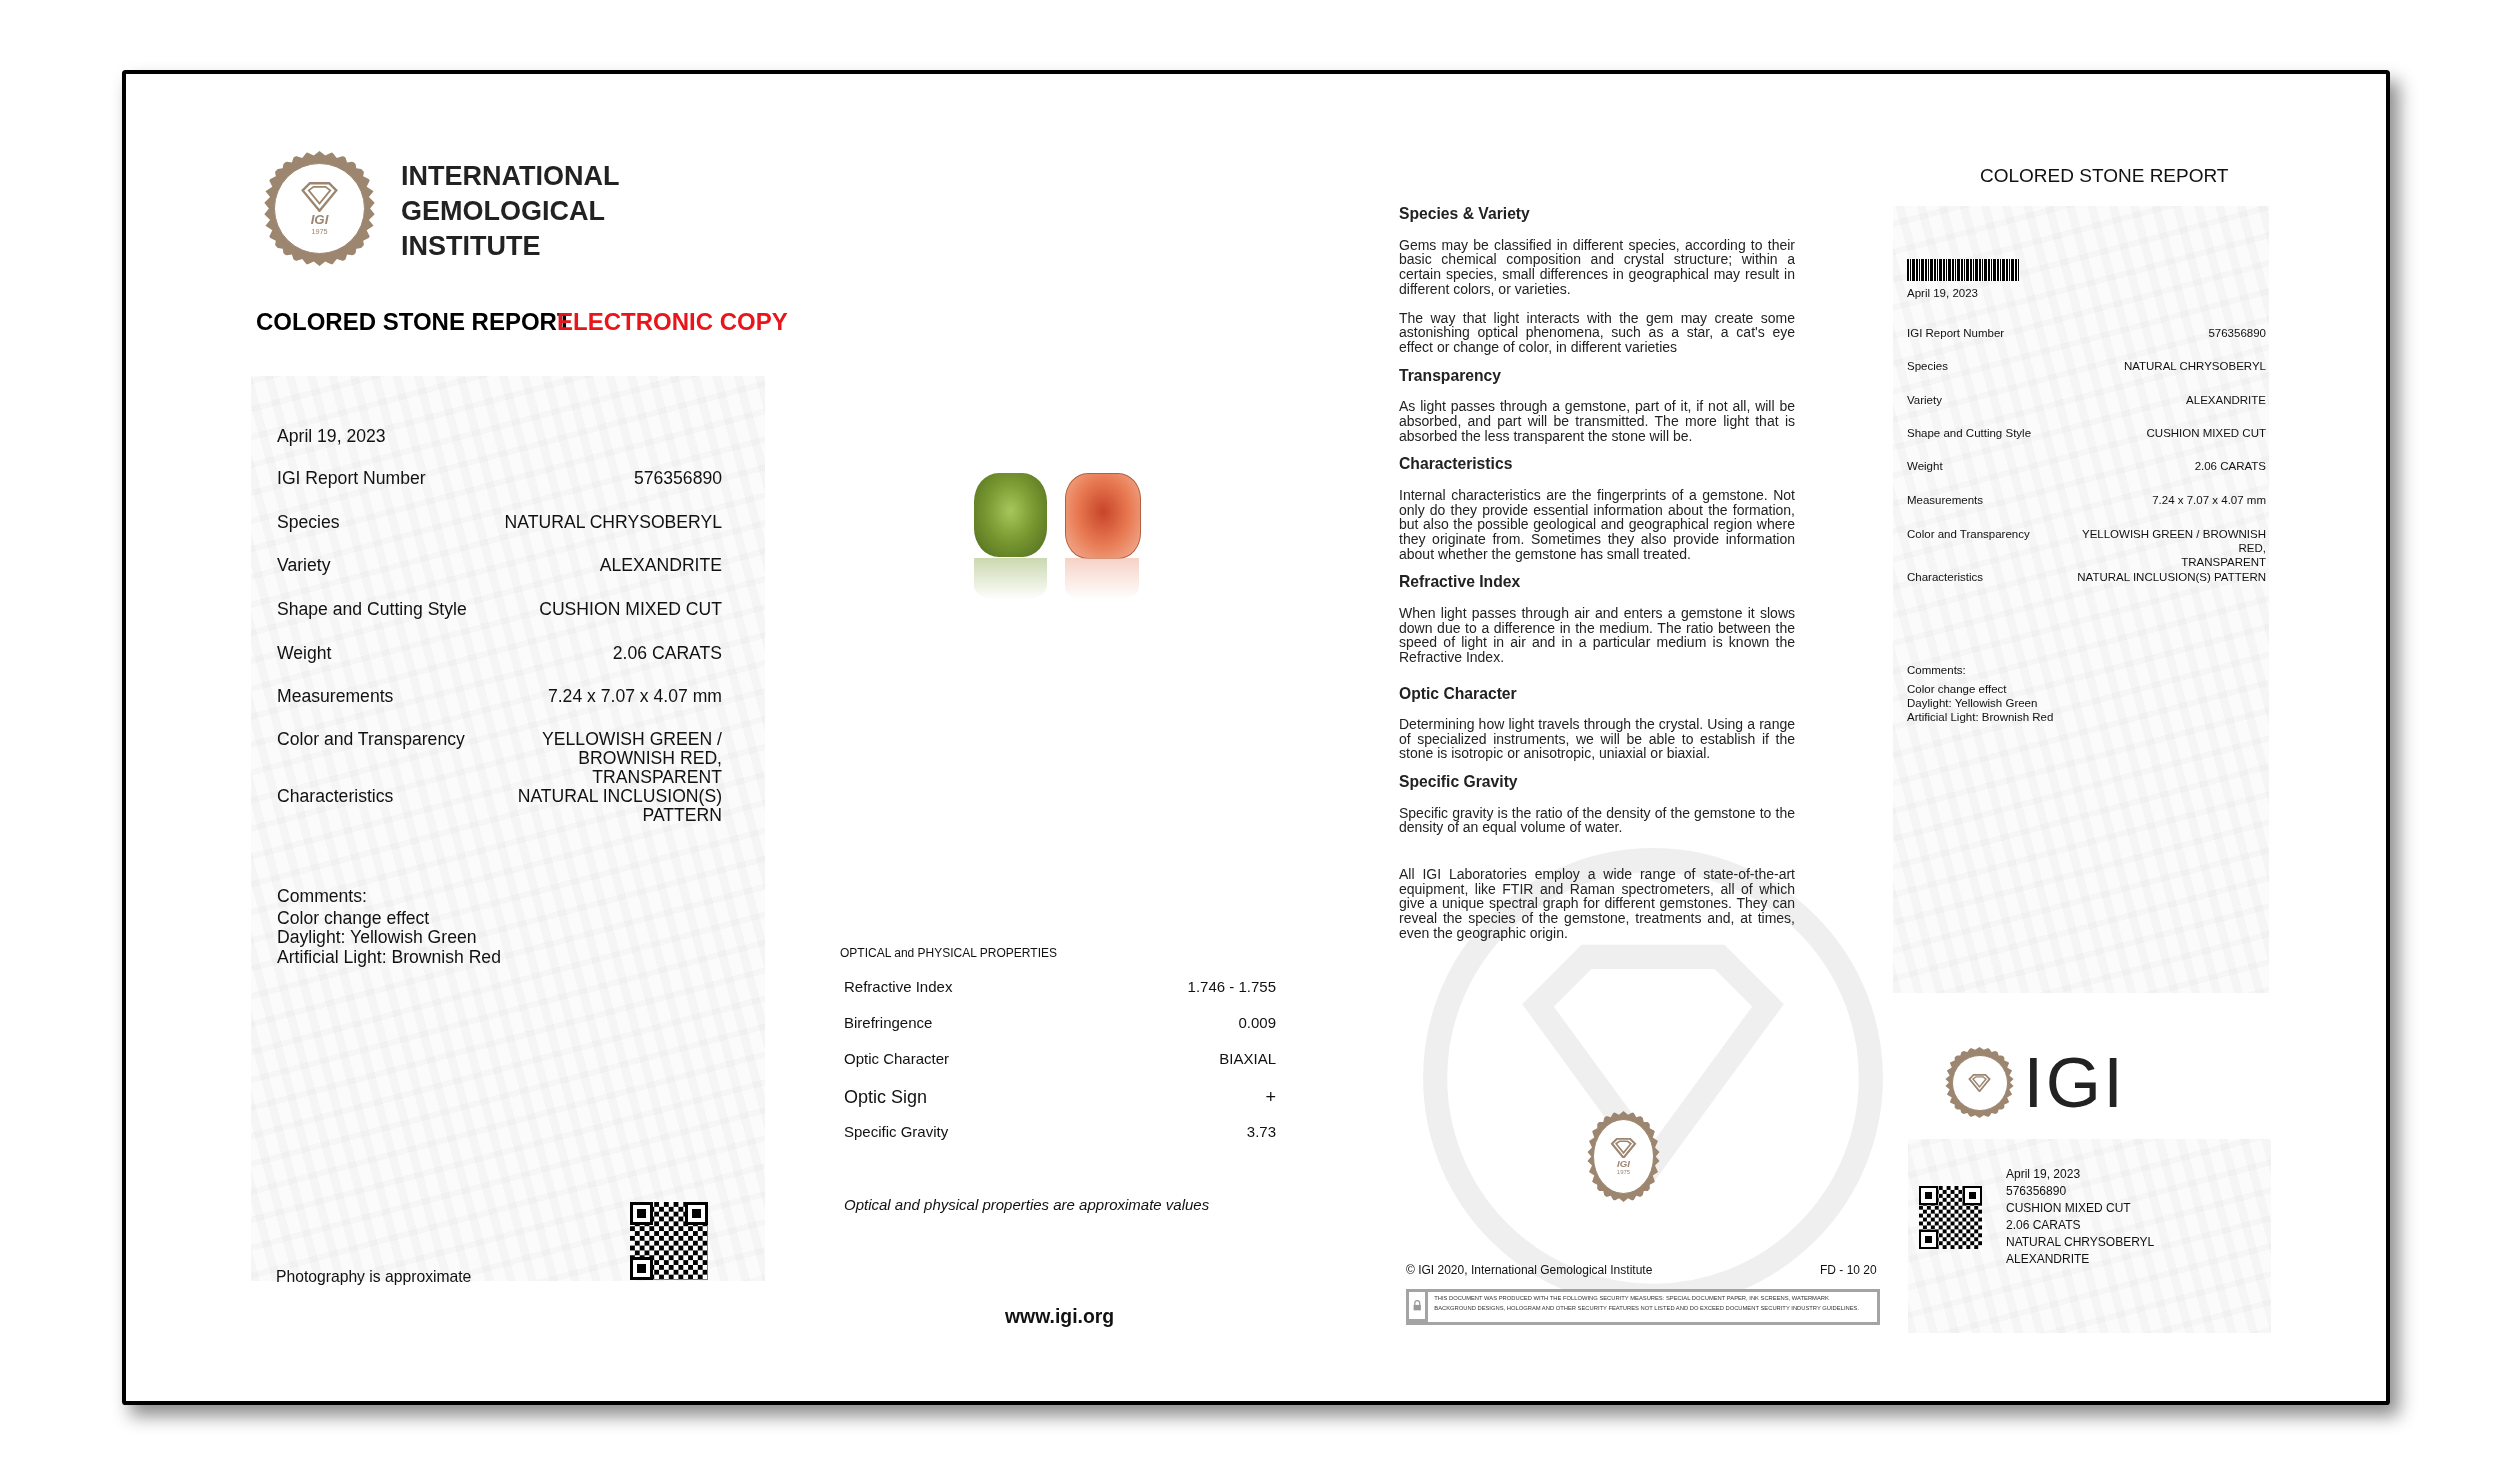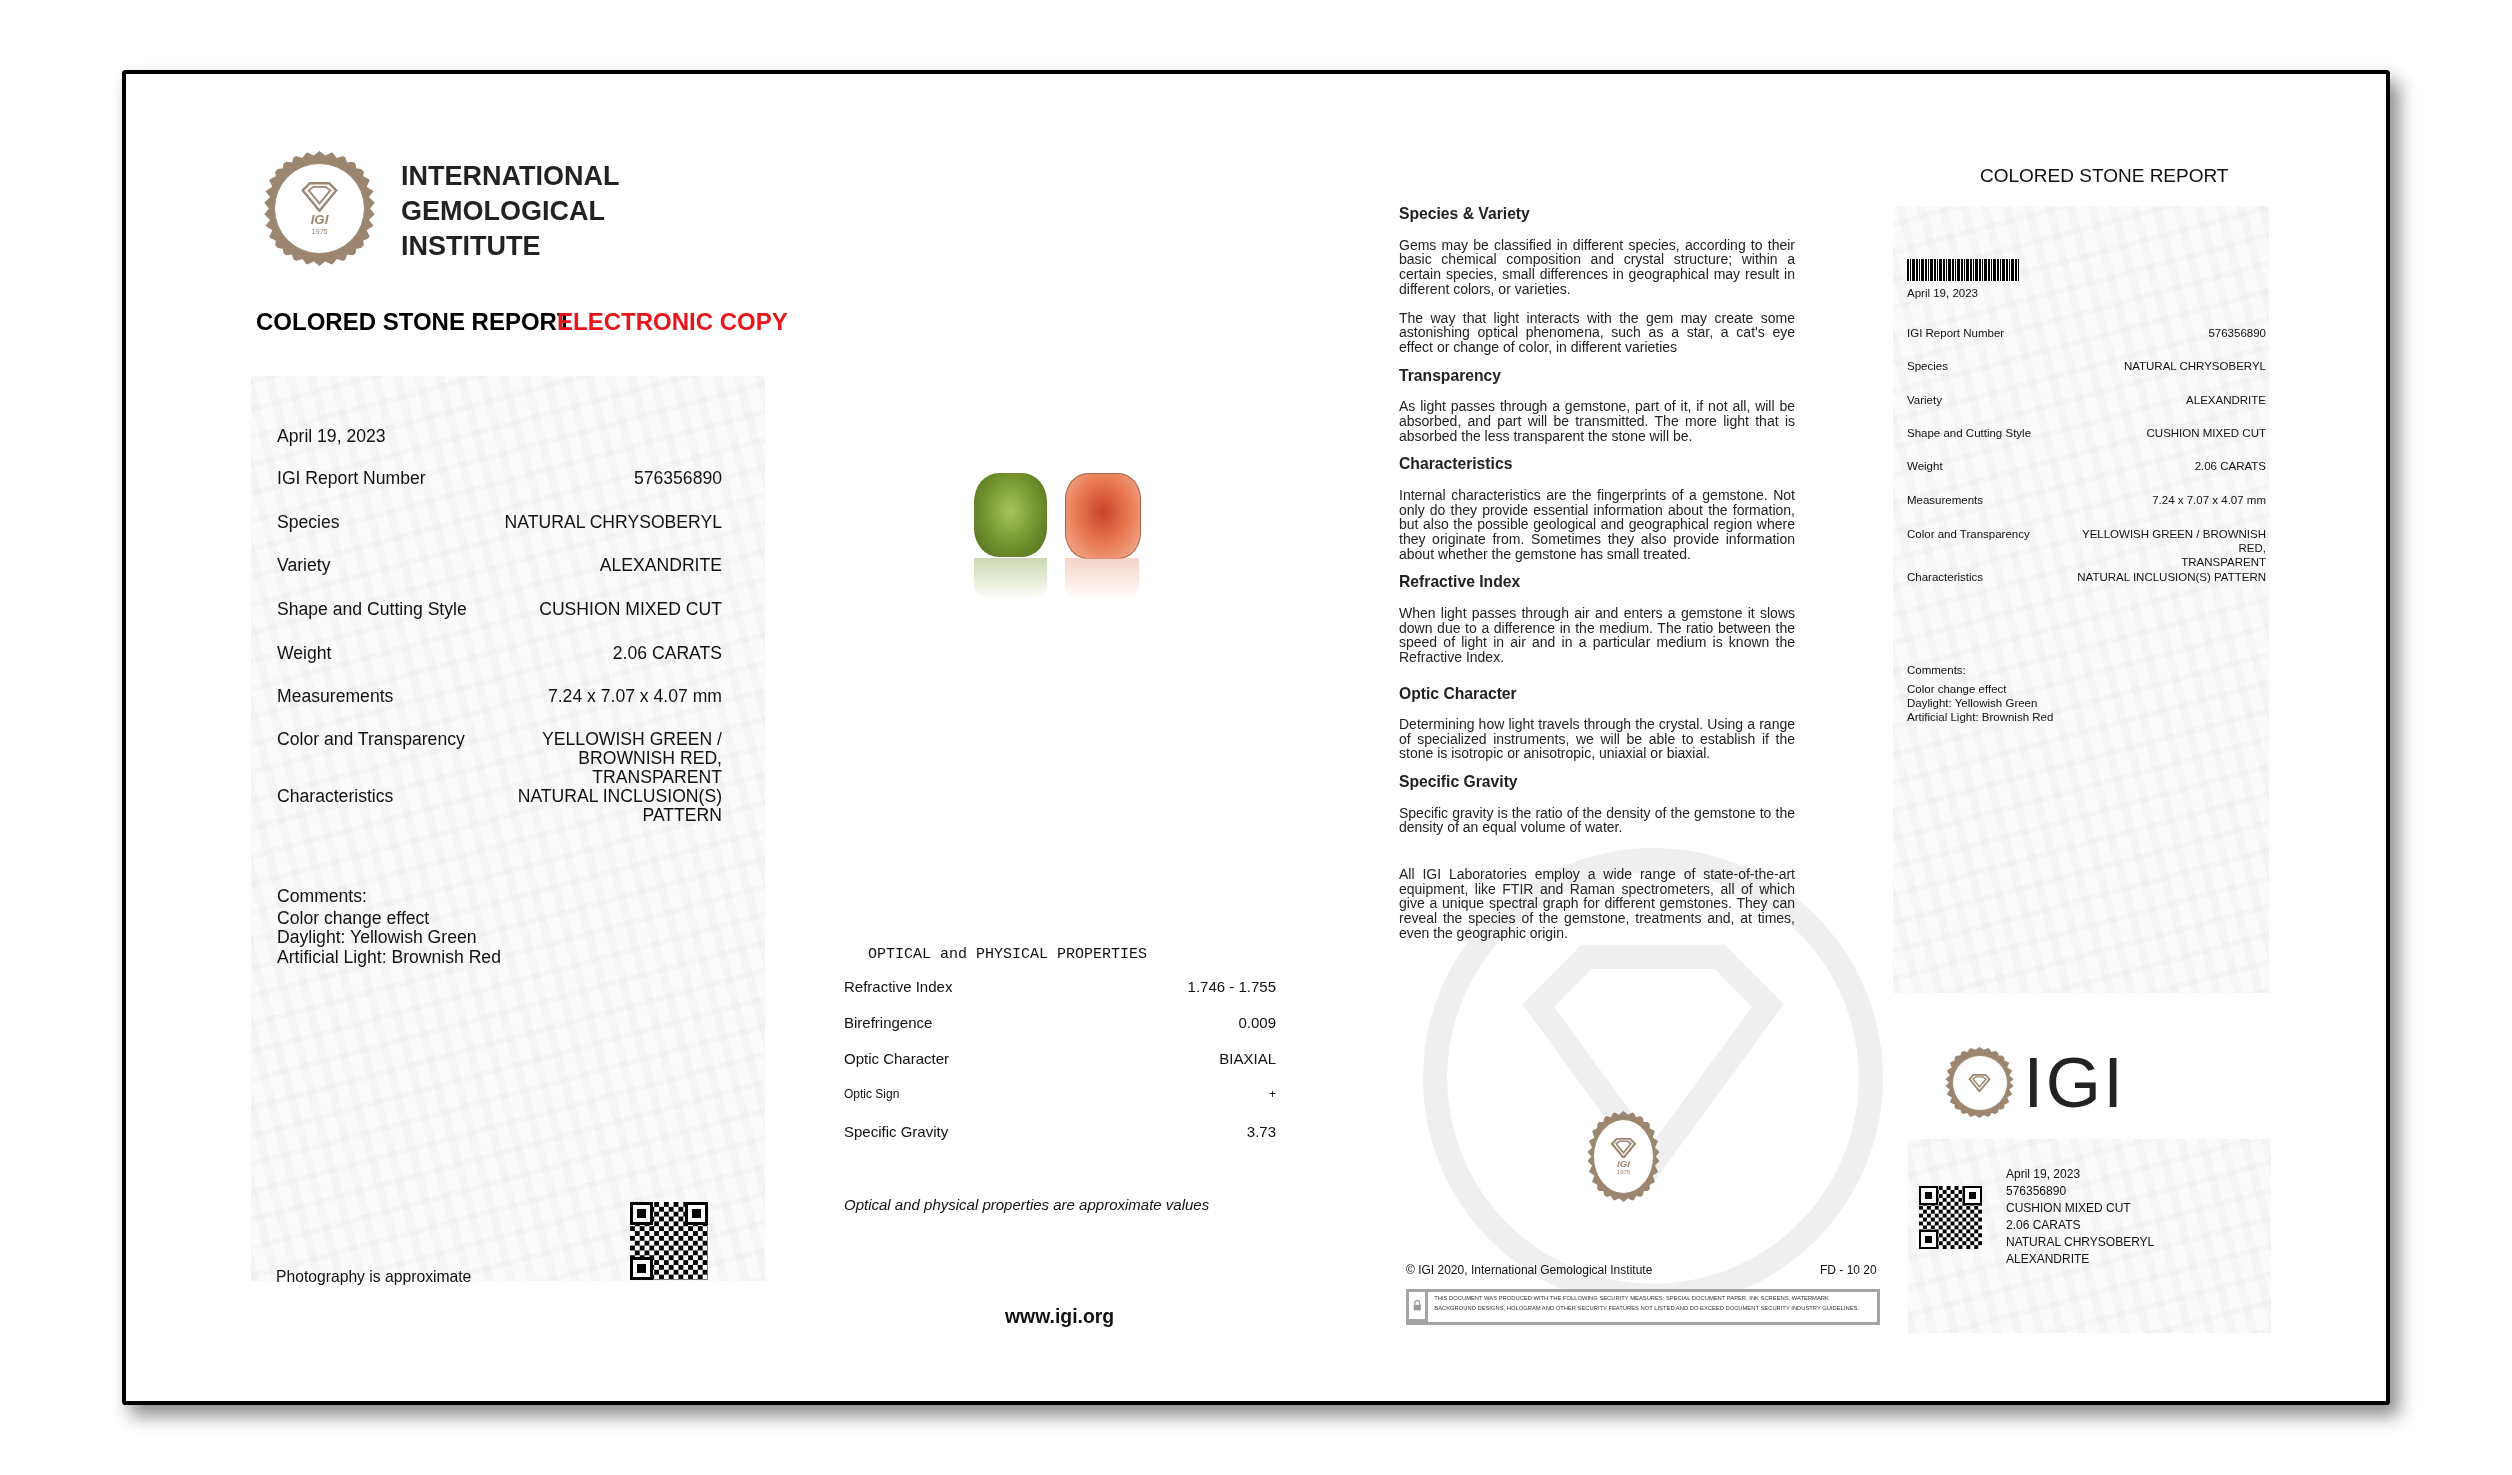--- a/index.html
+++ b/index.html
@@ -98,35 +98,35 @@
     <div class="qr-eye" style="left:0;bottom:0;"></div>
 </div>
 
 <div class="abs" style="left:969px;top:466px;width:182px;height:139px;">
   <div style="position:absolute;left:4.8px;top:7.3px;width:73px;height:84px;border-radius:34%;background:radial-gradient(ellipse at 50% 45%,#a8c65a 0%,#7a9a32 45%,#4e6a1c 100%);"></div>
   <div style="position:absolute;left:4.8px;top:92px;width:73px;height:42px;border-radius:0 0 34% 34%;background:linear-gradient(#a8be7a,rgba(255,255,255,0));opacity:.6;"></div>
   <div style="position:absolute;left:96px;top:7.3px;width:74px;height:84px;border-radius:30%;background:radial-gradient(ellipse at 50% 45%,#c8442a 0%,#e87a52 50%,#f3b49a 100%);border:1.2px solid #b06040;"></div>
   <div style="position:absolute;left:96px;top:92px;width:74px;height:42px;border-radius:0 0 30% 30%;background:linear-gradient(#f0b4a0,rgba(255,255,255,0));opacity:.6;"></div>
 </div>
 
-<div class="abs" style="left:868px;top:946px;font-size:15px;font-family:Liberation Mono, monospace;">OPTICAL and PHYSICAL PROPERTIES</div>
+<div class="abs" style="left:840px;top:946px;font-size:12px;">OPTICAL and PHYSICAL PROPERTIES</div>
 <div>
   <div class="row" style="left:844px;top:978px;width:432px;font-size:15px;">
       <span class="lbl">Refractive Index</span>
       <span class="val">1.746 - 1.755</span>
     </div>
   <div class="row" style="left:844px;top:1014px;width:432px;font-size:15px;">
       <span class="lbl">Birefringence</span>
       <span class="val">0.009</span>
     </div>
   <div class="row" style="left:844px;top:1050px;width:432px;font-size:15px;">
       <span class="lbl">Optic Character</span>
       <span class="val">BIAXIAL</span>
     </div>
-  <div class="row" style="left:844px;top:1087px;width:432px;font-size:12px;align-items:center;">
+  <div class="row" style="left:844px;top:1087px;width:432px;font-size:18px;align-items:center;">
       <span class="lbl">Optic Sign</span>
       <span class="val">+</span>
     </div>
   <div class="row" style="left:844px;top:1123px;width:432px;font-size:15px;">
       <span class="lbl">Specific Gravity</span>
       <span class="val">3.73</span>
     </div>
 </div>
 <div class="abs" style="left:844px;top:1196px;font-size:15px;font-style:italic;">Optical and physical properties are approximate values</div>
 <div class="abs" style="left:1005px;top:1305px;font-size:19.4px;font-weight:bold;">www.igi.org</div>

